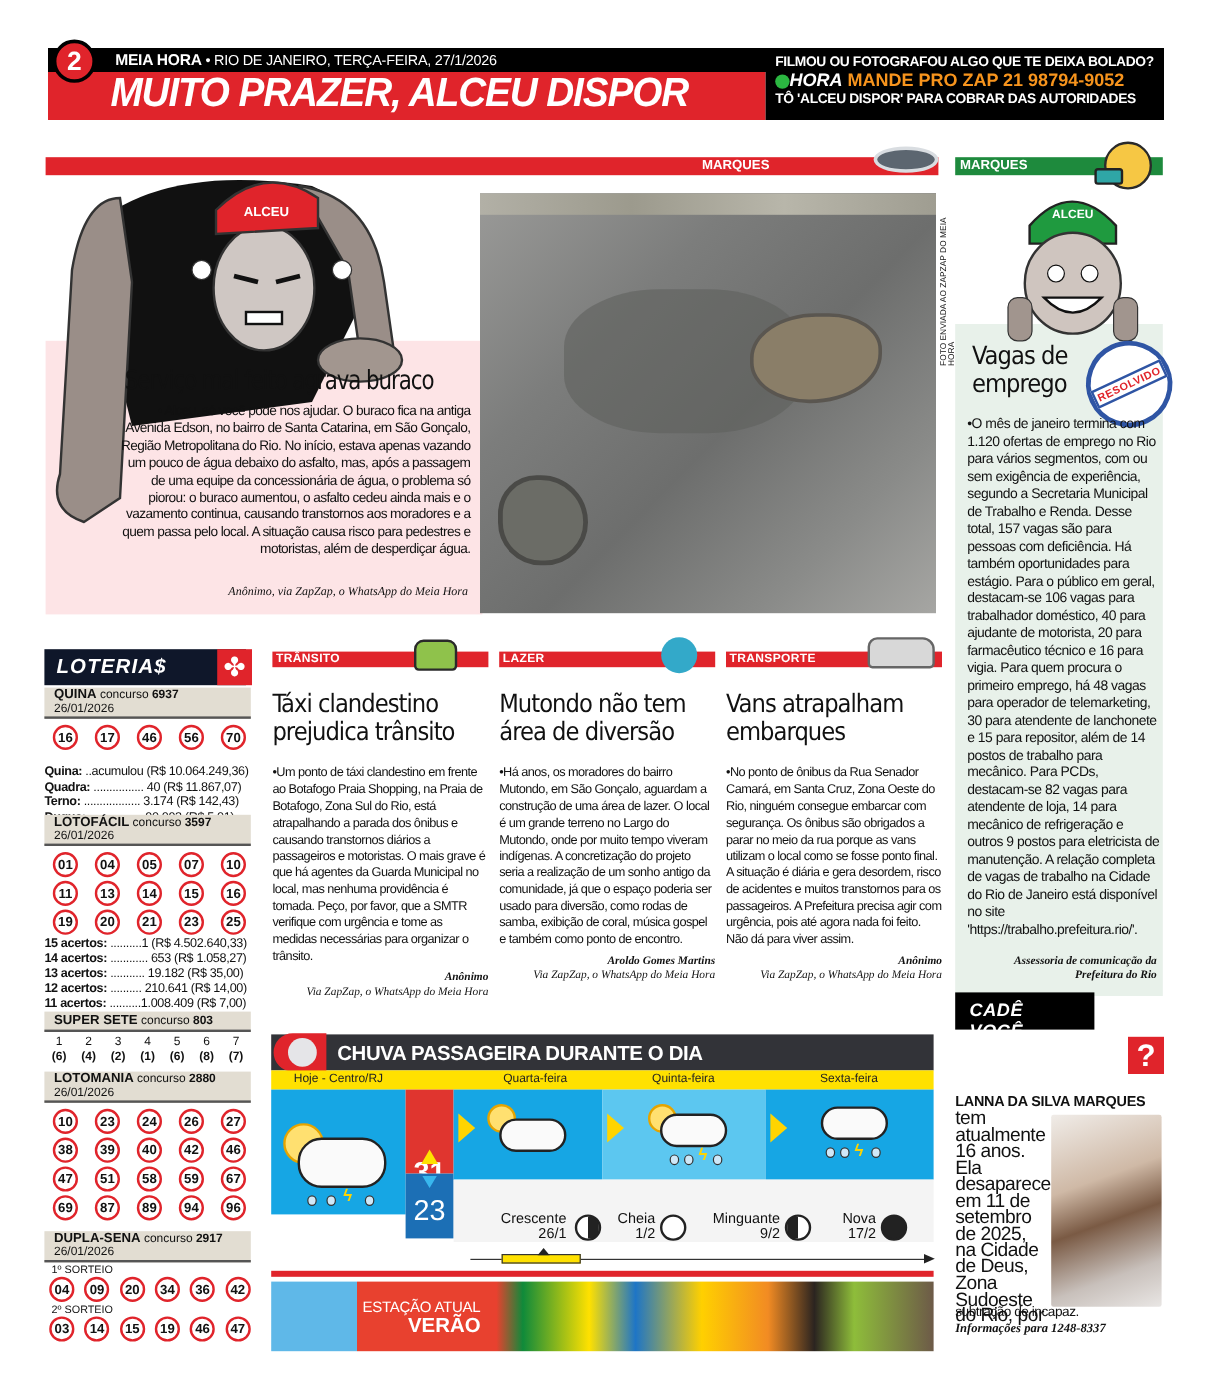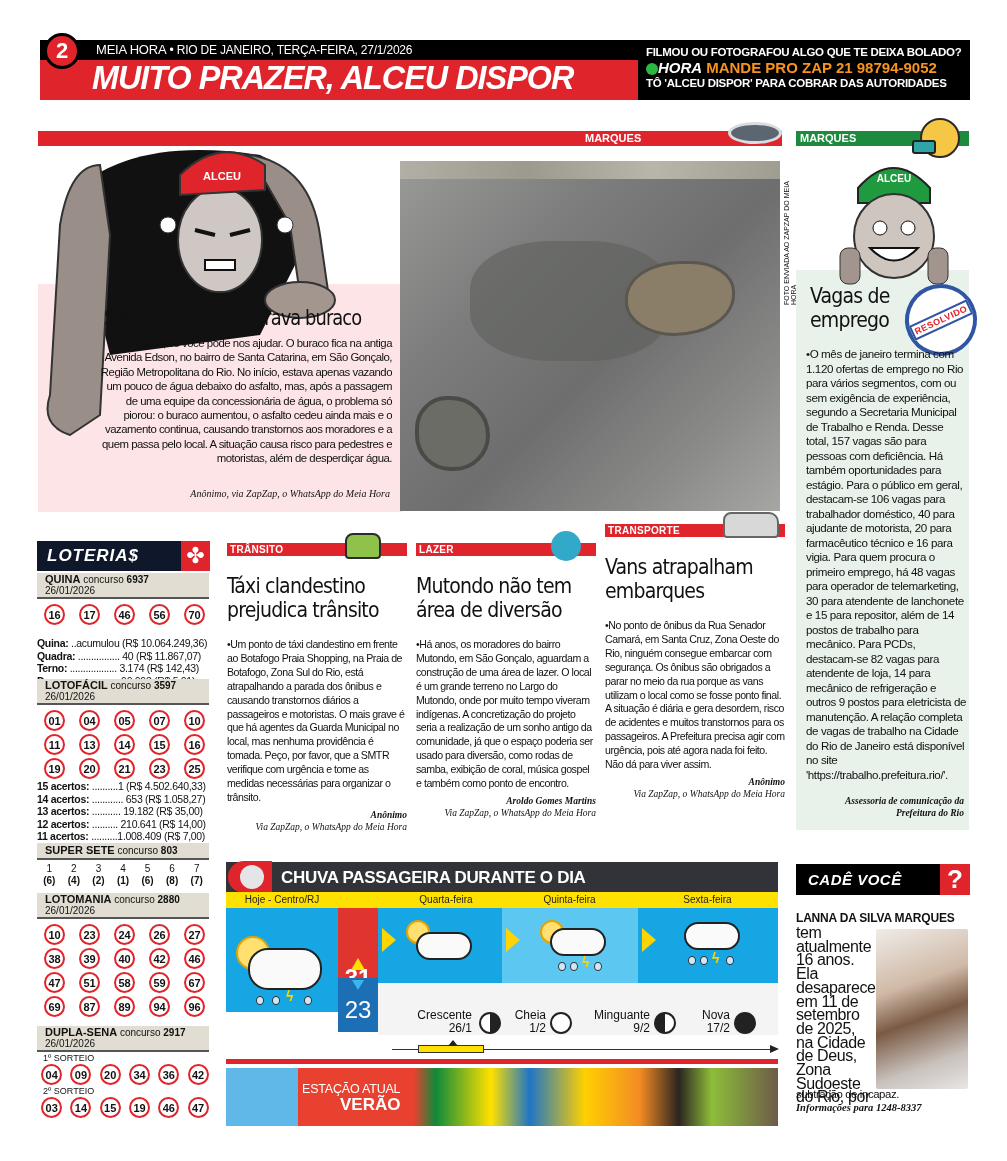--- a/index.html
+++ b/index.html
@@ -4,21 +4,21 @@
 <style>
   * { box-sizing: border-box; margin: 0; padding: 0; }
   body { width: 1007px; height: 1161px; background: #fff; font-family: "Liberation Sans", sans-serif; color: #111; position: relative; overflow: hidden; }
   .abs { position: absolute; }
 
   
   .hdr-black { left: 40px; top: 40px; width: 930px; height: 20px; background: #000; }
   .hdr-red { left: 40px; top: 60px; width: 598px; height: 40px; background: #e0242b; }
   .page-num { left: 44px; top: 33px; width: 36px; height: 36px; border-radius: 50%; background: #e0242b; border: 3px solid #000; color: #fff; font-weight: bold; font-size: 22px; display:flex; align-items:center; justify-content:center; font-family: "Liberation Sans", sans-serif; }
   .hdr-dateline { left: 96px; top: 42px; color: #fff; font-size: 12px; font-family: "Liberation Sans Narrow", "Liberation Sans", sans-serif; letter-spacing: -0.2px; }
-  .hdr-dateline b { font-weight: normal; font-size: 13px; }
+  .hdr-dateline b { font-weight: bold; font-size: 13px; }
   .hdr-title { left: 92px; top: 58px; color: #fff; font-size: 34px; font-weight: bold; font-style: italic; letter-spacing: -1px; font-family: "Liberation Sans", sans-serif; transform: scaleX(0.95); transform-origin: left; }
   .hdr-promo { left: 638px; top: 40px; width: 332px; height: 60px; background: #000; color: #fff; padding: 6px 8px; }
   .promo-line1 { font-size: 11.5px; font-weight: bold; letter-spacing: -0.3px; }
   .promo-line2 { display: flex; align-items: center; gap: 4px; margin-top: 1px; }
   .promo-logo { font-size: 15px; font-weight: bold; color: #fff; font-style: italic; }
   .promo-logo .wa { display:inline-block; width: 12px; height: 12px; border-radius:50%; background:#2bb741; vertical-align: middle; }
   .promo-zap { color: #f7941d; font-size: 15px; font-weight: bold; }
   .promo-line3 { font-size: 11.5px; font-weight: bold; letter-spacing: -0.3px; margin-top: 1px; }
 
   
@@ -104,21 +104,21 @@
   .moon-line { left: 392px; top: 1049px; width: 382px; height: 1px; background: #333; }
   .moon-arrowhead { left: 770px; top: 1045px; width:0; height:0; border-top:4px solid transparent; border-bottom:4px solid transparent; border-left:9px solid #222; }
   .moon-yellow { left: 418px; top: 1045px; width: 66px; height: 8px; background: #ffe100; border: 1px solid #333; }
   .moon-marker { left: 448px; top: 1040px; width:0; height:0; border-left:5px solid transparent; border-right:5px solid transparent; border-bottom:6px solid #222; }
   .wx-redline { left: 226px; top: 1059px; width: 552px; height: 5px; background: #e0242b; }
   .season { left: 226px; top: 1068px; width: 552px; height: 58px; background: linear-gradient(90deg,#5fb8e8 0%,#5fb8e8 13%,#e8412f 13%,#e8412f 34%,#0f8a3a 38%,#ffe100 48%,#1e75c6 55%,#ffd000 65%,#f28b23 75%,#2b2420 82%,#8ebd3a 88%,#6d5a48 100%); }
   .season-label1 { left: 302px; top: 1082px; color: #fff; font-size: 12.5px; letter-spacing: -0.2px; }
   .season-label2 { left: 340px; top: 1095px; color: #fff; font-size: 17px; font-weight: bold; }
 
   
-  .cade-header { left: 796px; top: 864px; width: 144px; height: 31px; background: #000; color:#fff; font-size: 15px; font-weight: bold; font-style: italic; padding: 7px 12px; letter-spacing: 0.5px; }
+  .cade-header { left: 796px; top: 827px; width: 116px; height: 31px; background: #000; color:#fff; font-size: 15px; font-weight: bold; font-style: italic; padding: 7px 12px; letter-spacing: 0.5px; }
   .cade-q { left: 940px; top: 864px; width: 30px; height: 31px; background: #e0242b; color:#fff; font-size: 26px; font-weight: bold; text-align:center; line-height: 31px; }
   .cade-name { left: 796px; top: 911px; font-size: 12px; font-weight: bold; letter-spacing: -0.2px; }
   .cade-body { left: 796px; top: 926px; width: 80px; font-size: 16px; line-height: 13.7px; letter-spacing: -0.4px; }
   .cade-photo { left: 876px; top: 929px; width: 92px; height: 160px; background: linear-gradient(160deg,#f0ece8 0%,#cfb9a6 35%,#7a5a44 55%,#c8c0bb 80%,#e9e6e4 100%); border-radius: 2px; }
   .cade-tail { left: 796px; top: 1088px; width: 180px; font-size: 11.4px; letter-spacing: -0.4px; }
   .cade-info { left: 796px; top: 1102px; width: 180px; font-size: 10.5px; font-style: italic; font-weight: bold; font-family: "Liberation Serif", serif; }
 </style>
 </head>
 <body>
 
@@ -431,21 +431,21 @@
 </div>
 
 <div class="abs" style="left:416px; top:543px; width:180px;">
   <div class="col-bar">LAZER</div>
   <div class="abs tree-icon" style="left:135px; top:-12px;"></div>
   <div class="col-headline">Mutondo não tem área de diversão</div>
   <div class="col-body">•Há anos, os moradores do bairro Mutondo, em São Gonçalo, aguardam a construção de uma área de lazer. O local é um grande terreno no Largo do Mutondo, onde por muito tempo viveram indígenas. A concretização do projeto seria a realização de um sonho antigo da comunidade, já que o espaço poderia ser usado para diversão, como rodas de samba, exibição de coral, música gospel e também como ponto de encontro.</div>
   <div class="col-sign"><b>Aroldo Gomes Martins</b><br><span>Via ZapZap, o WhatsApp do Meia Hora</span></div>
 </div>
 
-<div class="abs" style="left:605px; top:524px; width:180px;">
+<div class="abs" style="left:605px; top:543px; width:180px;">
   <div class="col-bar">TRANSPORTE</div>
   <div class="abs van-icon" style="left:118px; top:-12px;"></div>
   <div class="col-headline">Vans atrapalham embarques</div>
   <div class="col-body">•No ponto de ônibus da Rua Senador Camará, em Santa Cruz, Zona Oeste do Rio, ninguém consegue embarcar com segurança. Os ônibus são obrigados a parar no meio da rua porque as vans utilizam o local como se fosse ponto final. A situação é diária e gera desordem, risco de acidentes e muitos transtornos para os passageiros. A Prefeitura precisa agir com urgência, pois até agora nada foi feito. Não dá para viver assim.</div>
   <div class="col-sign"><b>Anônimo</b><br><span>Via ZapZap, o WhatsApp do Meia Hora</span></div>
 </div>
 
 <div class="abs wx-top"></div>
 <div class="abs wx-circle"></div>
 <div class="abs wx-circle2"></div>

